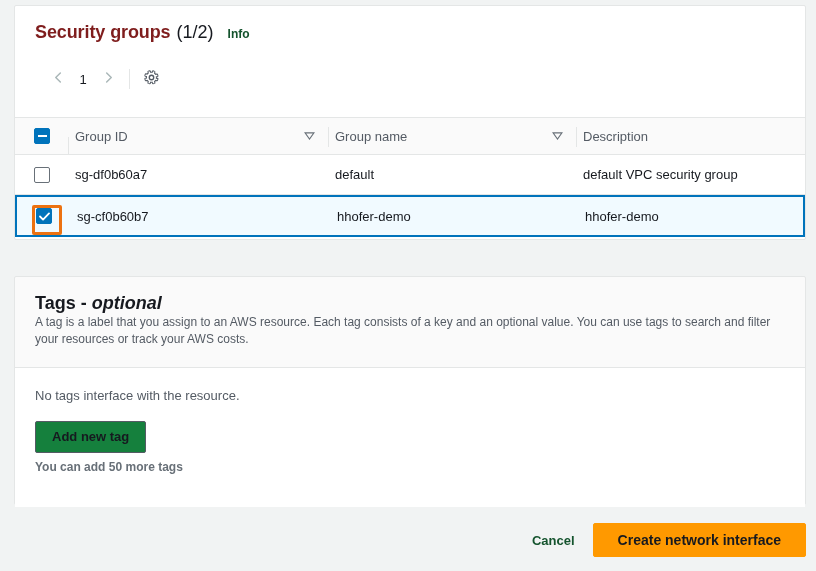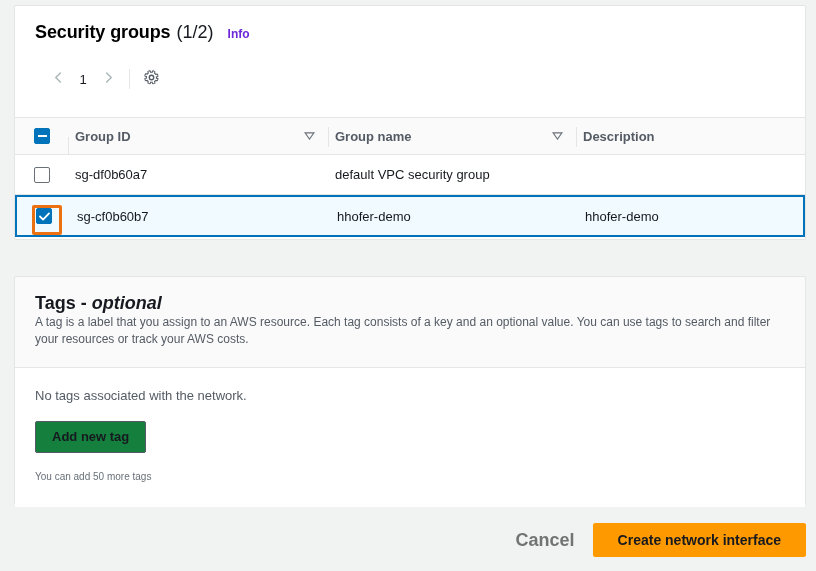--- a/index.html
+++ b/index.html
@@ -26,29 +26,29 @@
   }
   #sg-card { left: 14px; top: 5px; width: 792px; height: 235px; }
   #tags-card { left: 14px; top: 276px; width: 792px; height: 229px; background:#fafafa; }
 
   
   .sg-header {
     padding: 16px 20px 10px 20px;
   }
   .sg-title-row { display: flex; align-items: baseline; }
   .sg-title {
-    font-size: 18px; font-weight: bold; color: #000000;
+    font-size: 18px; font-weight: bold; color: #7f1d1d;
     letter-spacing: -0.1px;
   }
   .sg-count {
     font-size: 18px; font-weight: normal; color: #16191f;
     margin-left: 6px;
   }
   .info-link {
-    font-size: 12px; color: #6d28d9; margin-left: 14px;
+    font-size: 12px; color: #14532d; margin-left: 14px;
     text-decoration: none; font-weight: bold; cursor: pointer;
   }
 
   
   .controls-row {
     display: flex; align-items: center;
     padding: 0 20px; margin-top: 12px;
   }
   .search-box {
     position: relative;
@@ -113,21 +113,21 @@
   }
   .cell-check {
     width: 54px; flex: 0 0 54px;
     display: flex; align-items: center; justify-content: center;
     position: relative;
   }
   .col-id   { flex: 0 0 260px; }
   .col-name { flex: 0 0 248px; text-align: center; }
   .col-desc { flex: 1 1 auto; }
   .th {
-    font-size: 13px; font-weight: bold; color: #545b64;
+    font-size: 13px; font-weight: normal; color: #545b64;
     display: flex; align-items: center;
     height: 100%;
     position: relative;
   }
   .th .lbl { padding-left: 6px; }
   .sort-arrow {
     margin-left: auto; margin-right: 14px;
     color: #687078; font-size: 11px; line-height: 1;
     cursor: pointer;
   }
@@ -198,35 +198,35 @@
   .btn-normal {
     display: inline-flex; align-items: center; justify-content: center;
     height: 32px; padding: 0 16px;
     border: 1px solid #545b64; border-radius: 2px;
     background: #15803d; color: #16191f;
     font-family: "Liberation Sans", sans-serif;
     font-size: 13px; font-weight: bold;
     cursor: pointer;
   }
   .tags-hint {
-    margin-top: 18px;
-    font-size: 10px; color: #687078;
+    margin-top: 7px;
+    font-size: 12px; color: #687078; font-weight: bold;
   }
 
   
   .footer {
     position: absolute;
     left: 0; right: 0; bottom: 14px;
     display: flex; align-items: center; justify-content: flex-end;
     padding-right: 0;
   }
   .btn-link {
     background: none; border: none;
     font-family: "Liberation Sans", sans-serif;
-    font-size: 18px; font-weight: bold; color: #737373;
+    font-size: 13px; font-weight: bold; color: #14532d;
     cursor: pointer;
     padding: 0 18px;
     height: 32px;
   }
   .btn-primary {
     display: inline-flex; align-items: center; justify-content: center;
     height: 34px; padding: 0 24px;
     background: #ff9900; border: 1px solid #ff9900; border-radius: 2px;
     color: #16191f;
     font-family: "Liberation Sans", sans-serif;
@@ -313,20 +313,21 @@
         </div>
       </div>
 
       <div class="trow row-data">
         <div class="cell-check">
           <div class="cb">
             
           </div>
         </div>
         <div class="td col-id">sg-df0b60a7</div>
+        <div class="td col-name">default</div>
         <div class="td col-desc">default VPC security group</div>
       </div>
 
       <div class="trow row-selected">
         <div class="cell-check">
           <div class="cb checked">
             <span class="mark tick">
               <svg width="11" height="9" viewBox="0 0 12 10">
                 <polyline points="1,5 4.4,8.4 11,1.6" fill="none" stroke="#ffffff" stroke-width="2" stroke-linecap="round" stroke-linejoin="round"></polyline>
               </svg>
@@ -345,21 +346,21 @@
   <div class="card" id="tags-card">
     <div class="tags-header">
       <div class="tags-title">
         <span>Tags -</span>
         <span class="opt">optional</span>
       </div>
       <div class="tags-desc">A tag is a label that you assign to an AWS resource. Each tag consists of a key and an optional value. You can use tags to search and filter your resources or track your AWS costs.</div>
     </div>
     <div class="tags-divider"></div>
     <div class="tags-body">
-      <div class="tags-empty">No tags associated with the network.</div>
+      <div class="tags-empty">No tags interface with the resource.</div>
       <button class="btn-normal">Add new tag</button>
       <div class="tags-hint">You can add 50 more tags</div>
     </div>
   </div>
 
   <div class="footer">
     <button class="btn-link">Cancel</button>
     <button class="btn-primary">Create network interface</button>
   </div>
 

